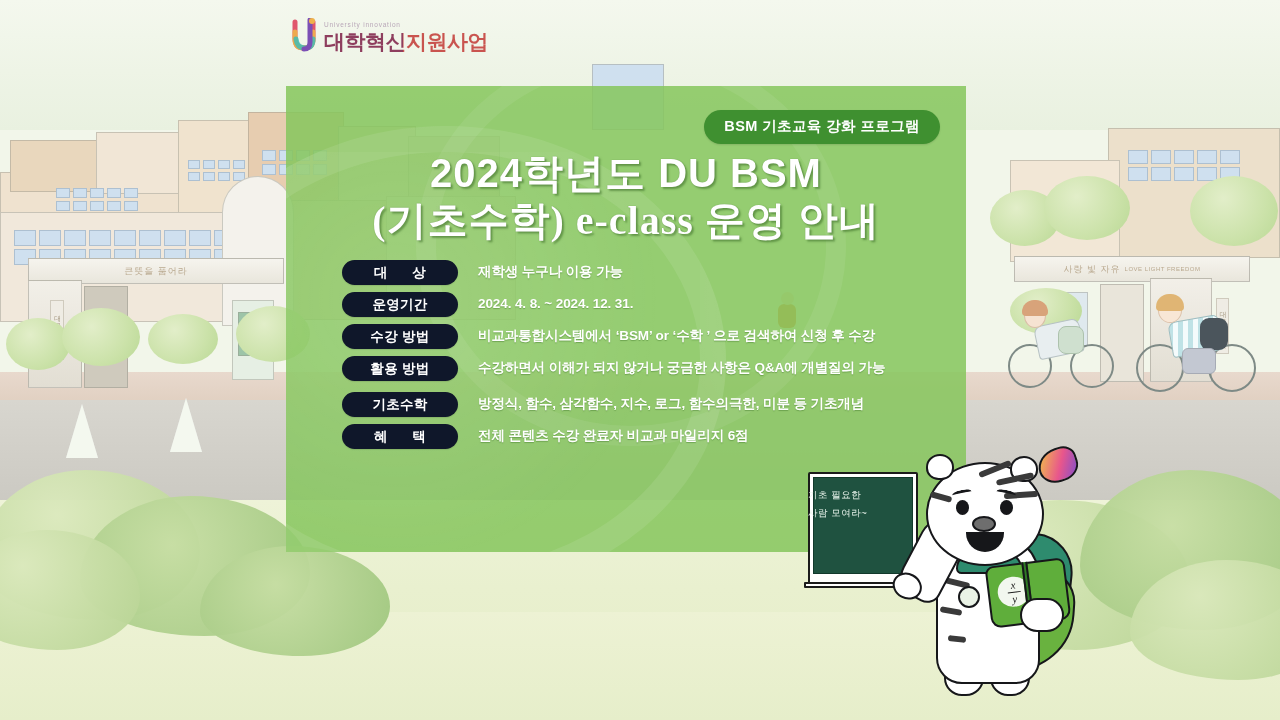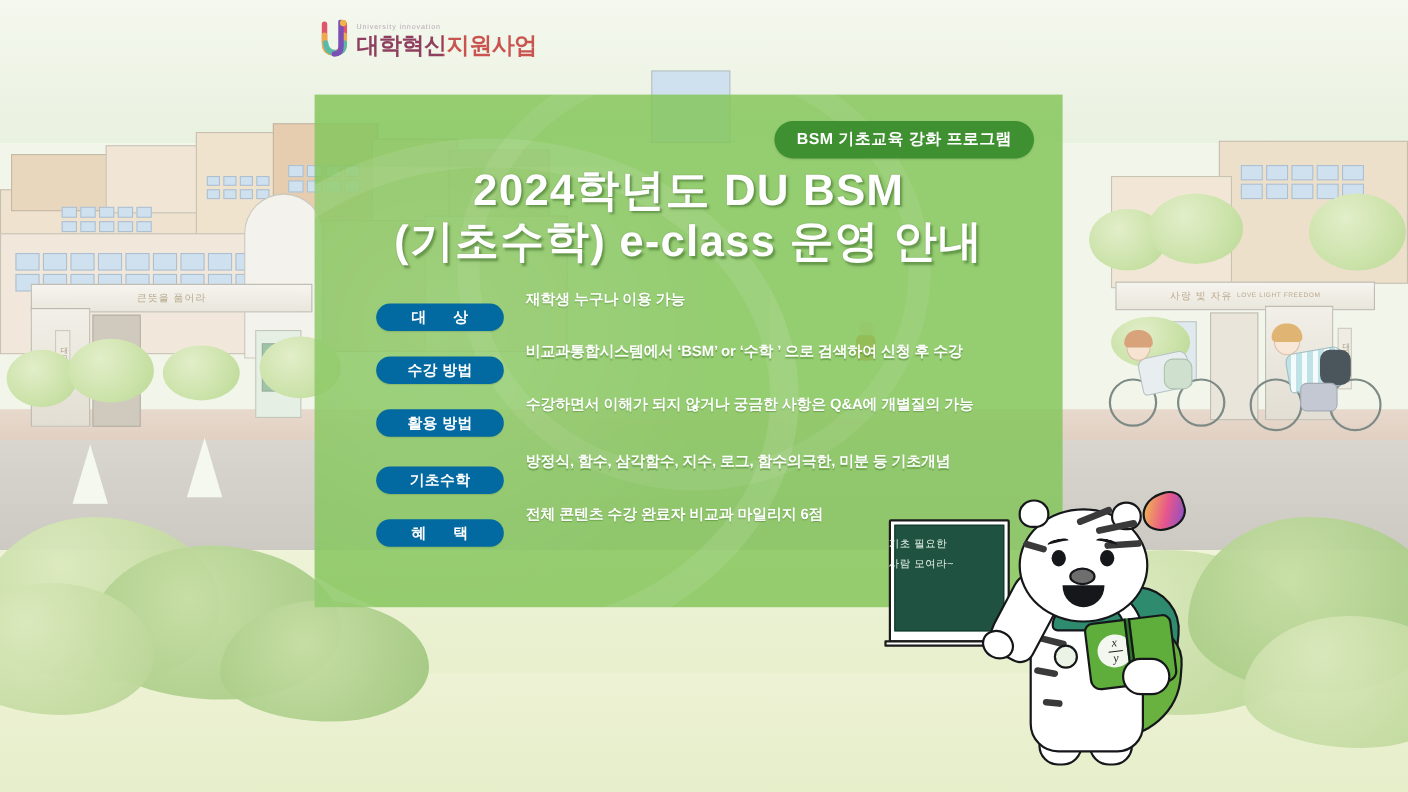--- a/index.html
+++ b/index.html
@@ -124,36 +124,35 @@
   }
 
   
   .headline{
     position:absolute; left:0; right:0; top:64px;
     text-align:center; color:#ffffff;
     font-size:40px; font-weight:bold; line-height:1.18;
     letter-spacing:1px;
     text-shadow:2px 2px 2px rgba(60,110,40,.55), 0 0 1px rgba(60,110,40,.6);
   }
-  .headline .l2{ display:block; }
+  .headline .l2{ display:block;font-family:Liberation Serif, serif; }
 
   
   .info{
     position:absolute; left:56px; top:174px; width:610px;
   }
   .row{ display:flex; align-items:flex-start; margin-bottom:7px; }
   .row.gap-big{ margin-bottom:11px; }
   .pill{
     flex:0 0 auto; width:116px; height:25px;
-    background:#0369a1; color:#ffffff;
+    background:#0f172a; color:#ffffff;
     border-radius:13px; font-size:13.5px; font-weight:bold;
     display:flex; align-items:center; justify-content:center;
     letter-spacing:.3px; box-shadow:0 1px 1px rgba(0,0,0,.10);
     white-space:pre;
-    margin-top:16px;
   }
   .val{
     margin-left:20px; color:#ffffff; font-size:13.5px; font-weight:bold;
     line-height:1.55; padding-top:2px;
     text-shadow:0 1px 1px rgba(70,125,45,.5);
     letter-spacing:-.1px;
   }
   .val .line{ display:block; }
 
   
@@ -483,20 +482,26 @@
 
     <div class="info">
 
       <div class="row">
         <div class="pill">대      상</div>
         <div class="val">
           <span class="line">재학생 누구나 이용 가능</span>
         </div>
       </div>
 
+      <div class="row">
+        <div class="pill">운영기간</div>
+        <div class="val">
+          <span class="line">2024. 4. 8. ~ 2024. 12. 31.</span>
+        </div>
+      </div>
 
       <div class="row">
         <div class="pill">수강 방법</div>
         <div class="val">
           <span class="line">비교과통합시스템에서 ‘BSM’ or ‘수학 ’ 으로 검색하여 신청 후 수강</span>
         </div>
       </div>
 
       <div class="row gap-big">
         <div class="pill">활용 방법</div>

